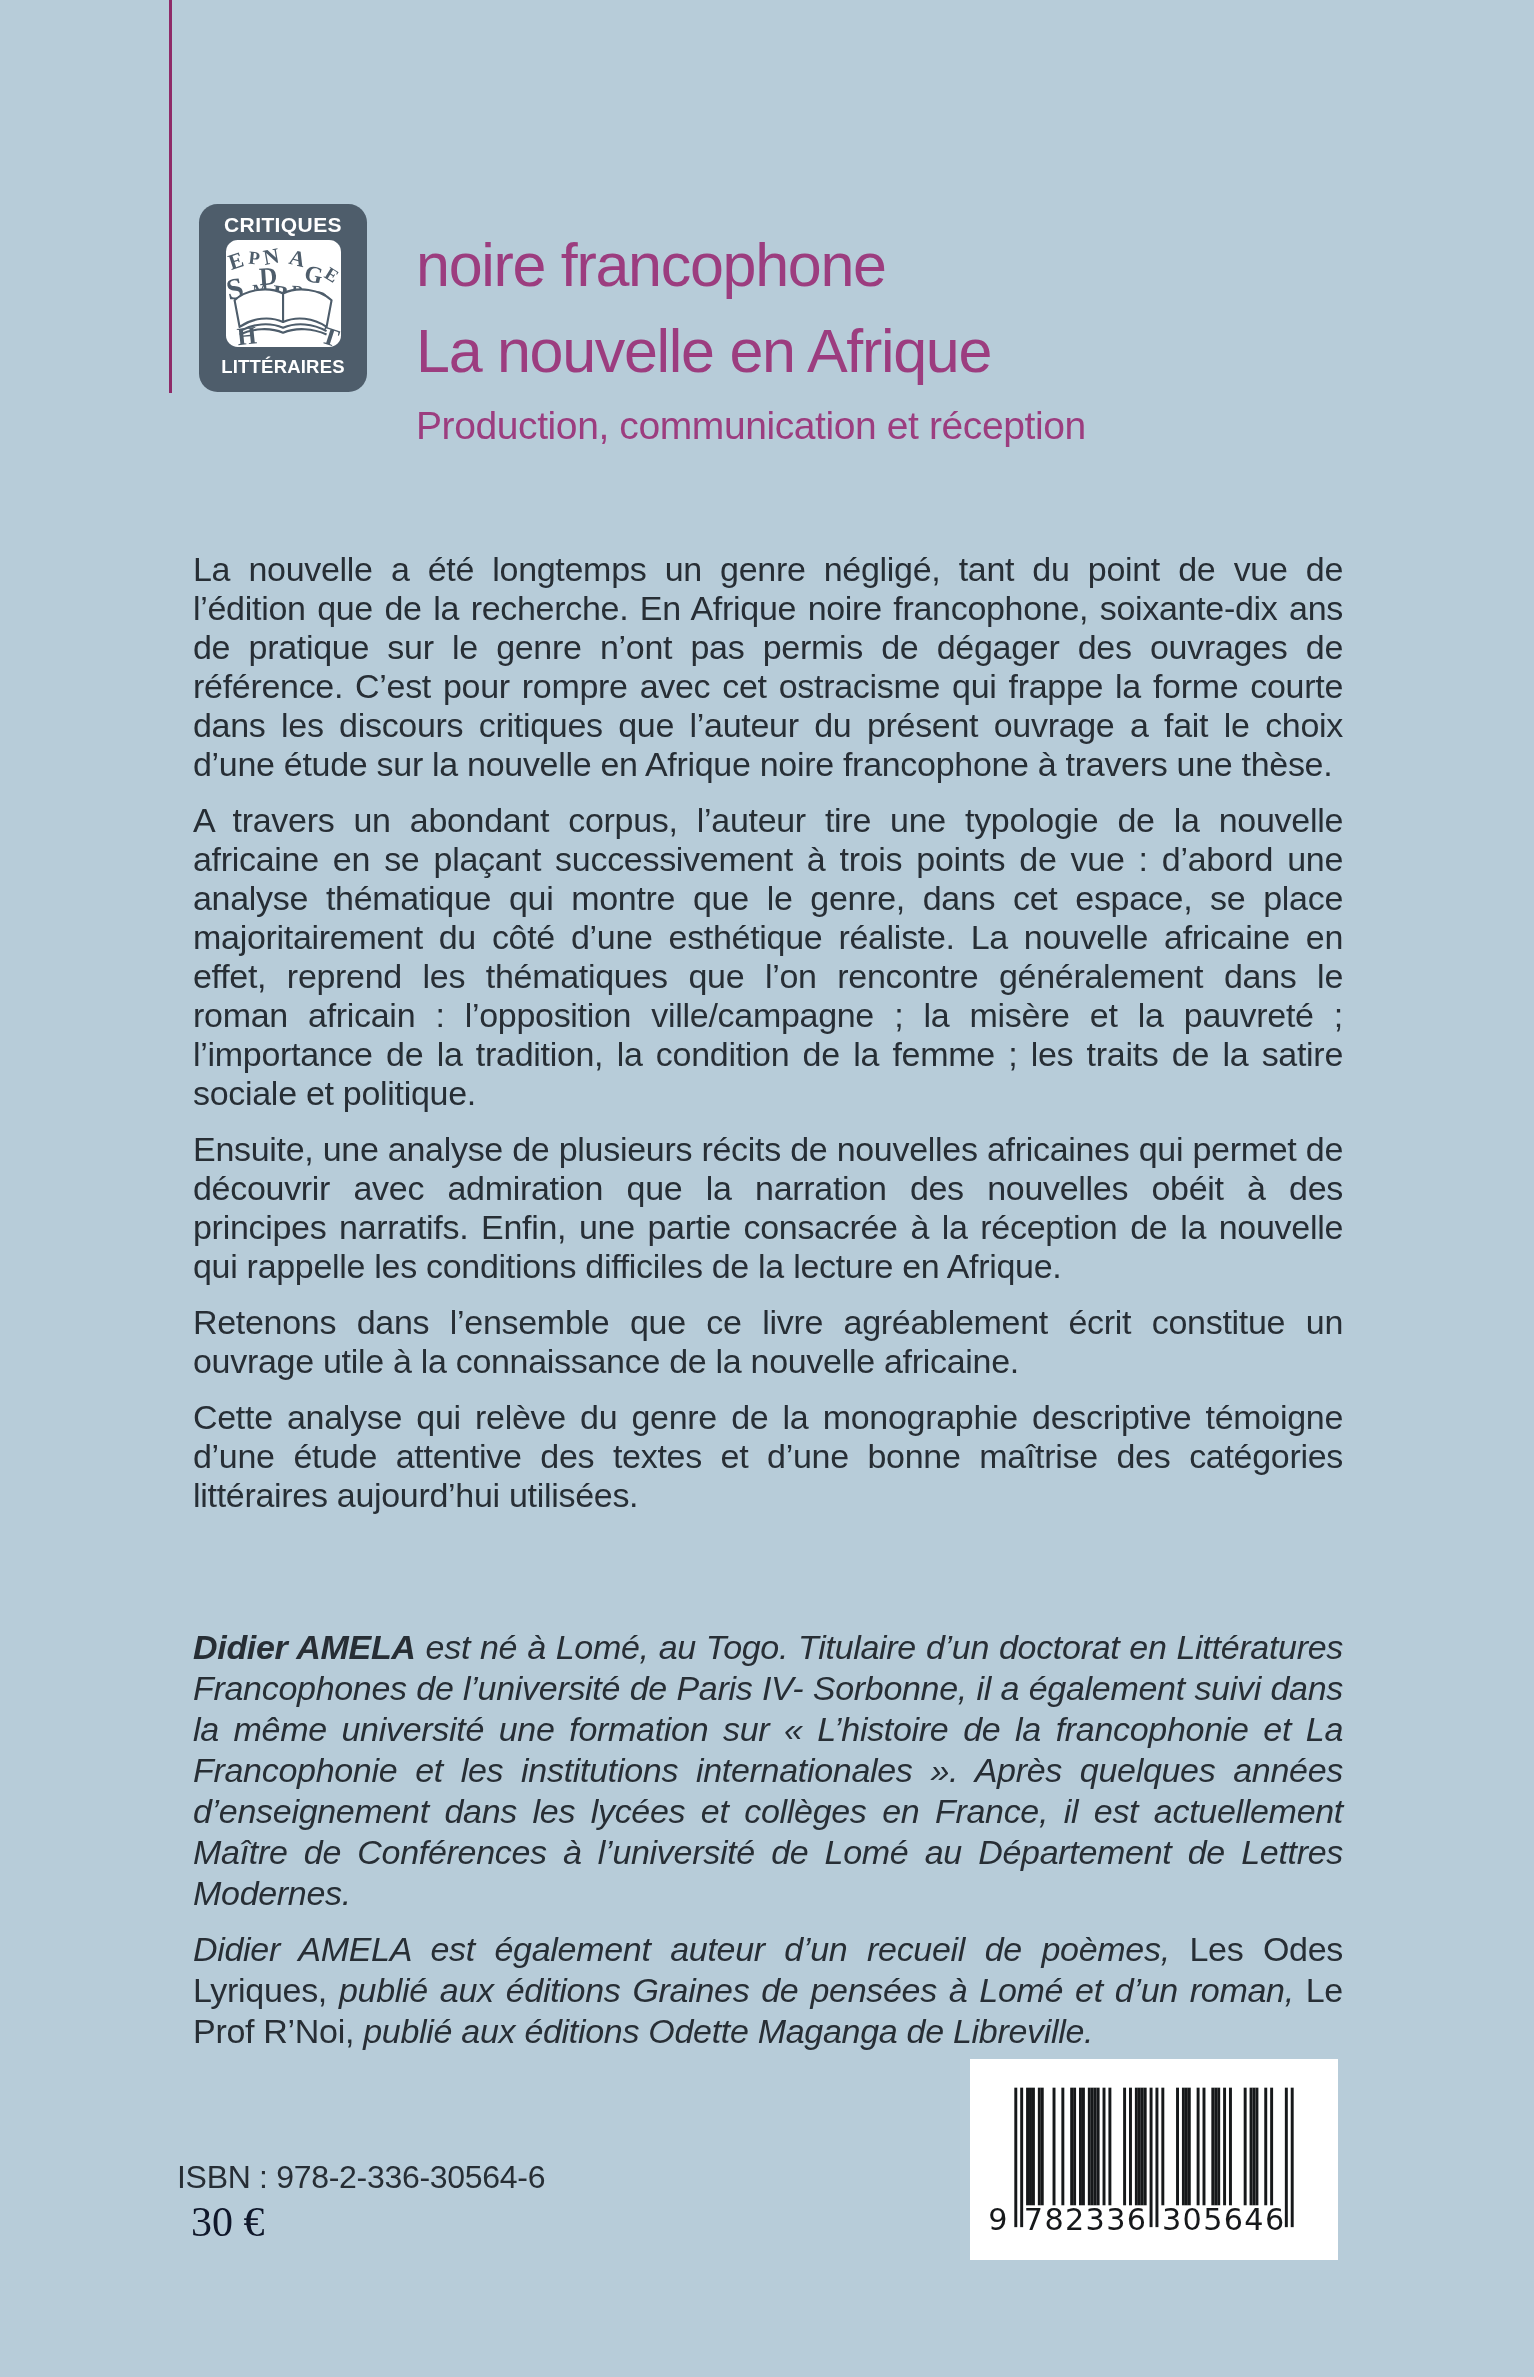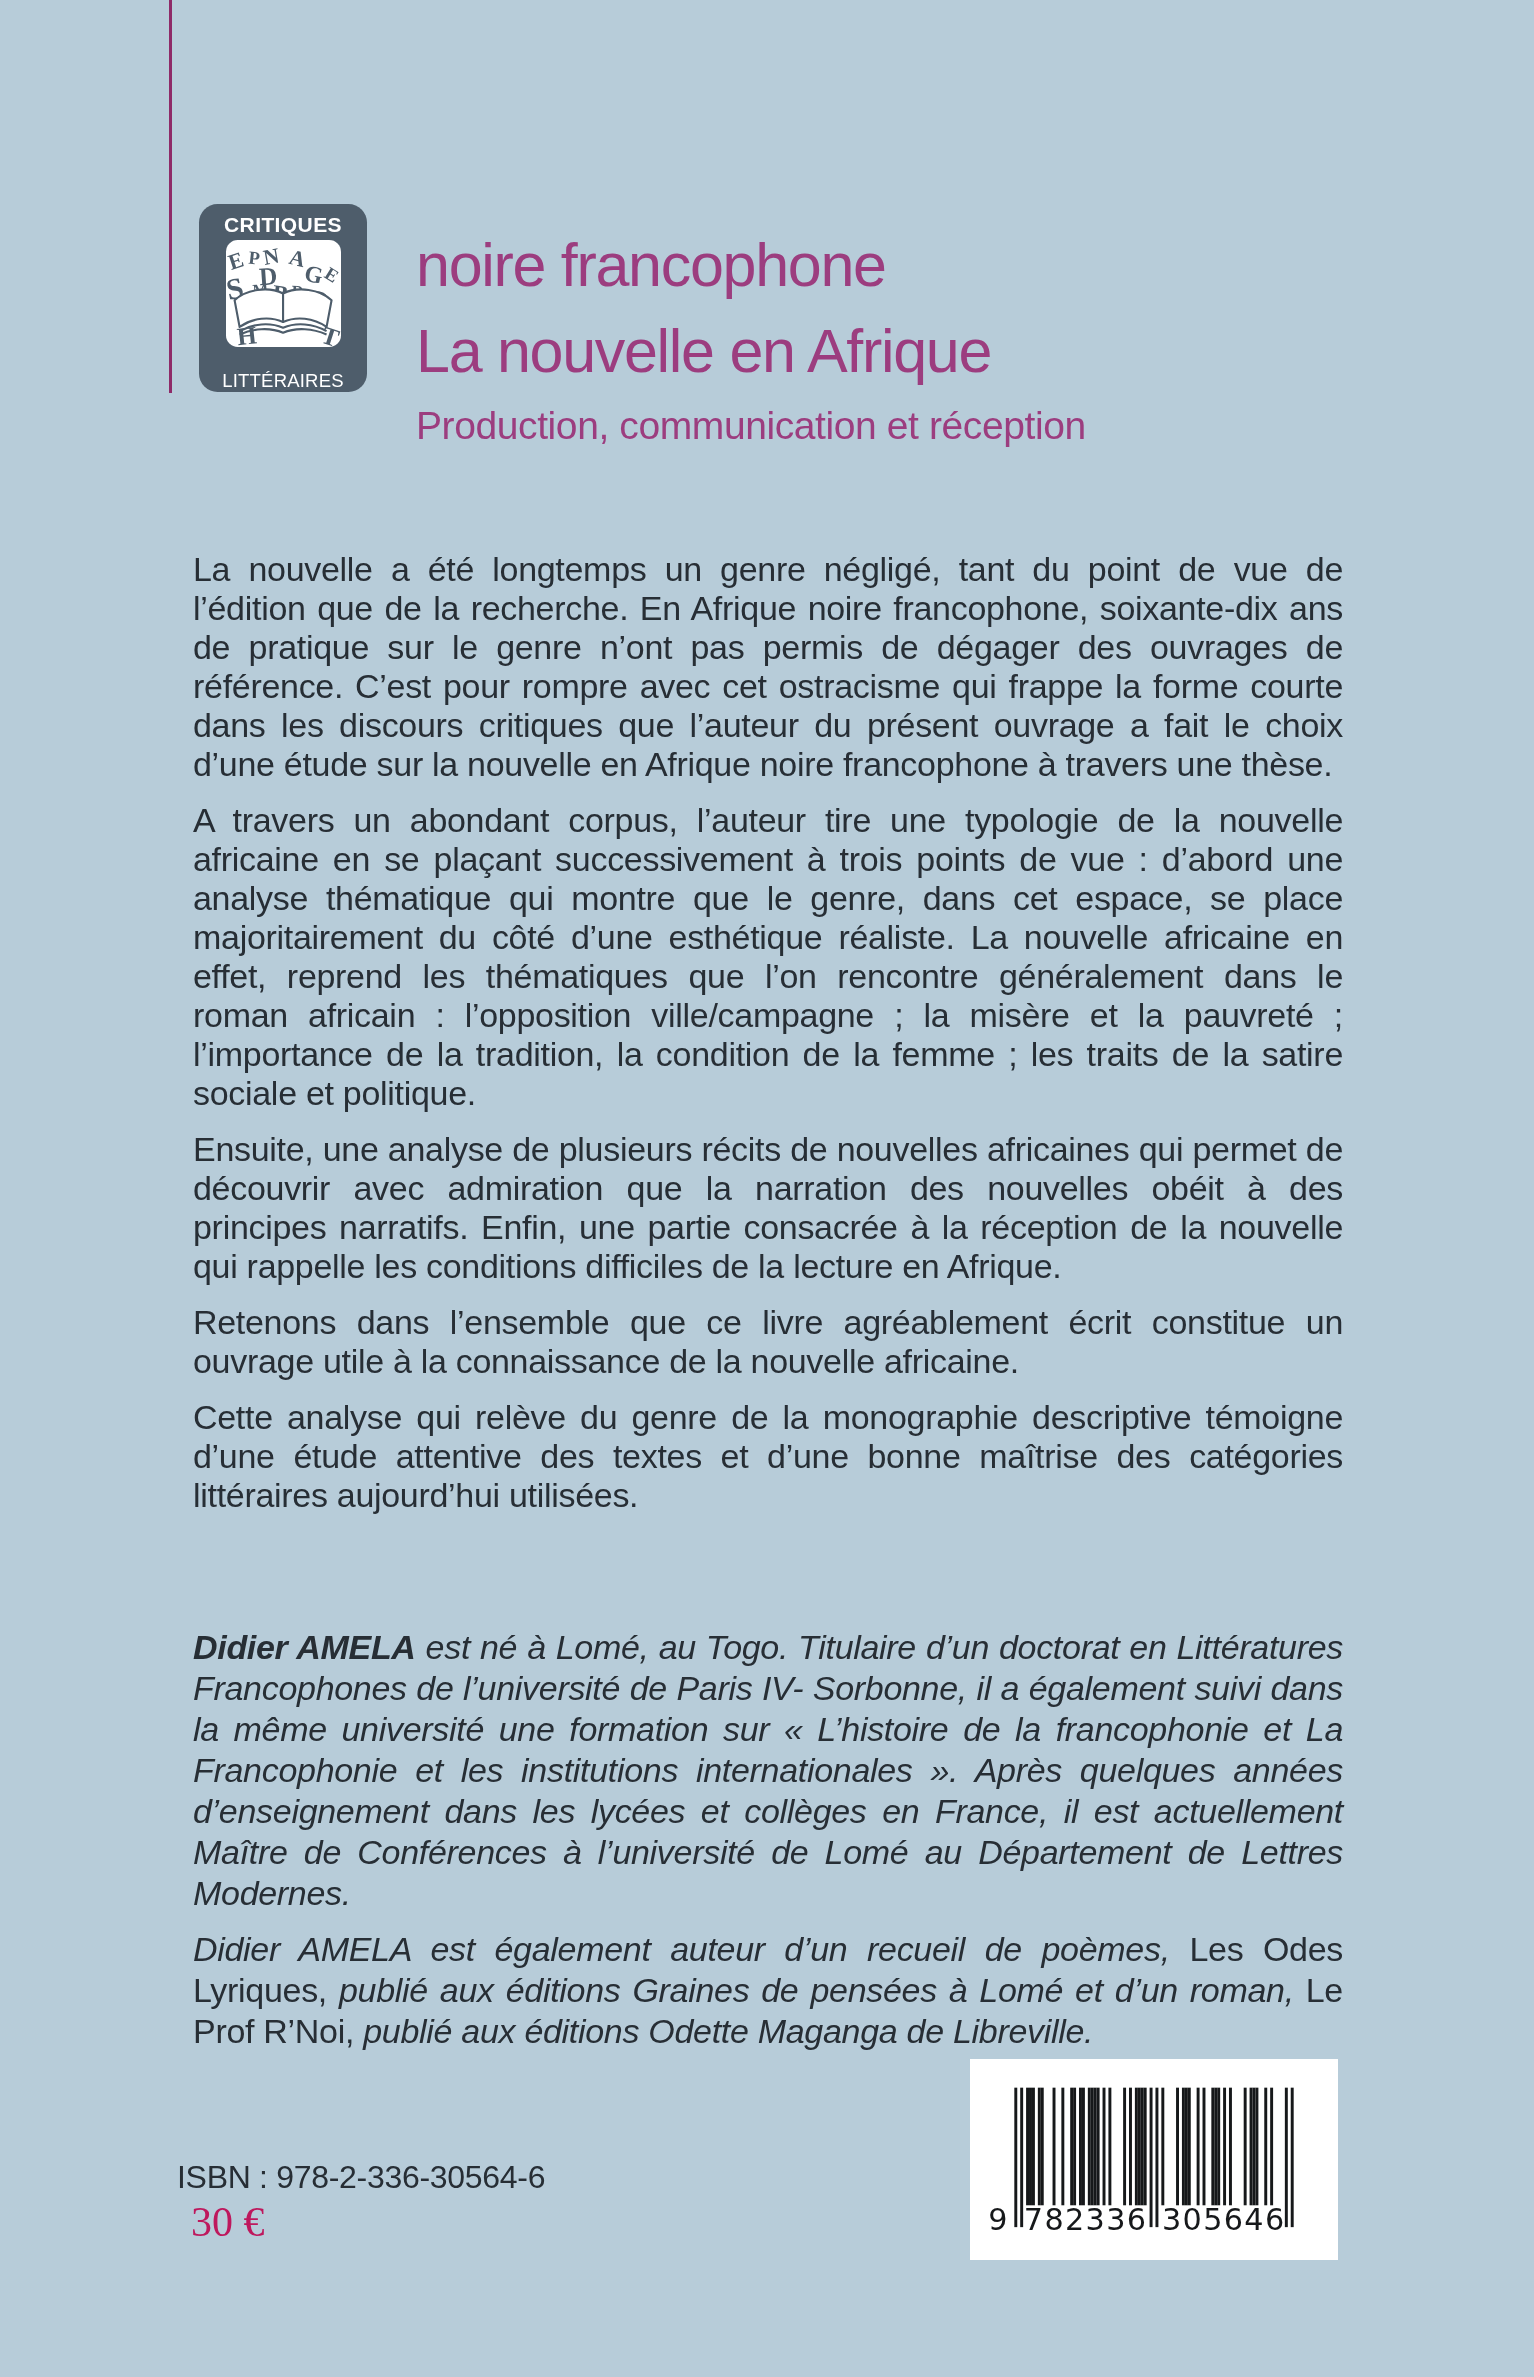--- a/index.html
+++ b/index.html
@@ -8,42 +8,42 @@
   .cover{position:relative;width:1535px;height:2377px;background:#b7ccd9;overflow:hidden;}
 
   
   .accent-line{position:absolute;left:169px;top:0;width:3.4px;height:393px;background:#8e2a68;}
 
   
   .logo{position:absolute;left:199px;top:204px;width:168px;height:188px;background:#4e5d6b;
         border-radius:18.5px;display:flex;flex-direction:column;align-items:center;box-sizing:border-box;padding-top:9.2px;}
   .logo-top{color:#fff;font-weight:bold;font-size:21px;letter-spacing:0.4px;line-height:1.1;}
   .logo-art{width:115px;height:107px;background:#fff;border-radius:11.8px;margin-top:4.2px;overflow:hidden;}
-  .logo-bottom{color:#fff;font-weight:normal;font-size:18.5px;letter-spacing:0.2px;margin-top:23px;}
+  .logo-bottom{color:#fff;font-weight:bold;font-size:18.5px;letter-spacing:0.2px;margin-top:9px;}
 
   
   .title-block{position:absolute;left:416px;top:222px;color:#9c3d7f;}
   .title-line{font-size:61px;line-height:86px;letter-spacing:-1.3px;font-weight:400;}
   .subtitle{font-size:39px;line-height:47px;letter-spacing:-0.4px;margin-top:8.4px;}
 
   
   .synopsis{position:absolute;left:193px;top:550px;width:1150px;color:#272e35;
             font-size:34px;line-height:39px;letter-spacing:-0.3px;text-align:justify;}
   .synopsis p{margin:0 0 17px 0;}
 
   
   .bio{position:absolute;left:193px;top:1627px;width:1150px;color:#272e35;
        font-size:34px;line-height:41px;letter-spacing:-0.3px;text-align:justify;font-style:italic;}
   .bio p{margin:0 0 15px 0;}
   .bio .bold{font-weight:bold;}
   .bio .roman{font-style:normal;}
 
   
   .isbn{position:absolute;left:177px;top:2159px;color:#272e35;font-size:32px;letter-spacing:-0.3px;}
-  .price{position:absolute;left:191px;top:2198px;color:#be185d;font-family:"Liberation Serif",serif;font-size:42px;}
+  .price{position:absolute;left:191px;top:2198px;color:#0f172a;font-family:"Liberation Serif",serif;font-size:42px;}
 
   .barcode-box{position:absolute;left:970px;top:2059px;width:368px;height:201px;background:#ffffff;}
 </style>
 </head>
 <body>
 
 <div class="cover">
 
   <div class="accent-line"></div>
 

